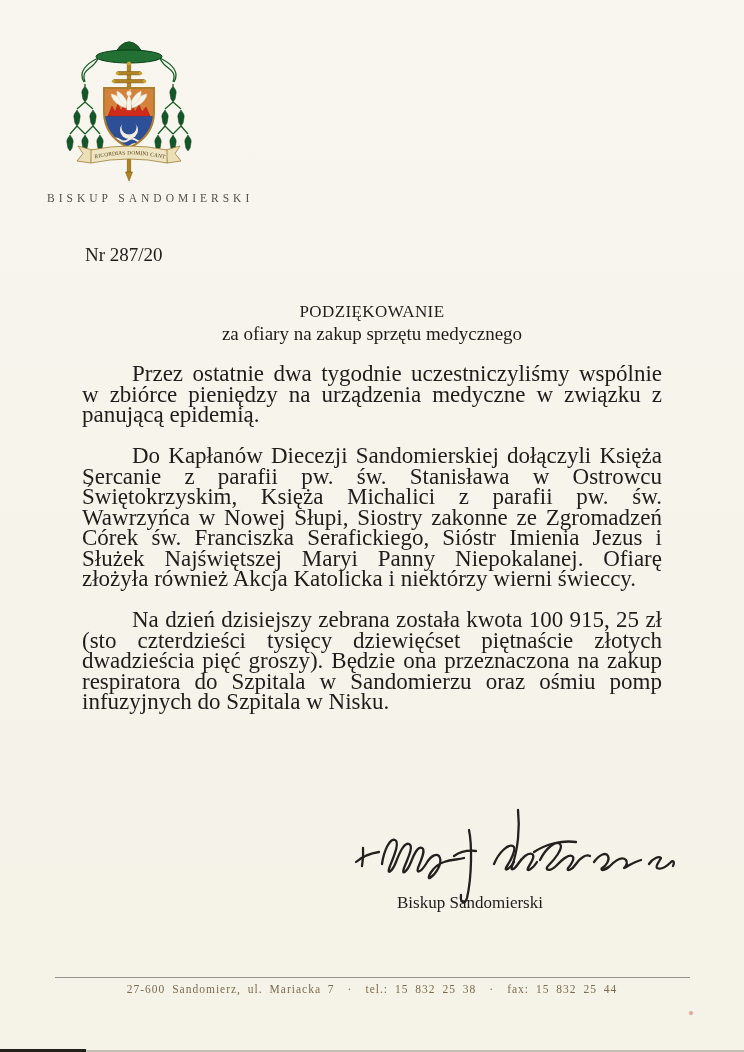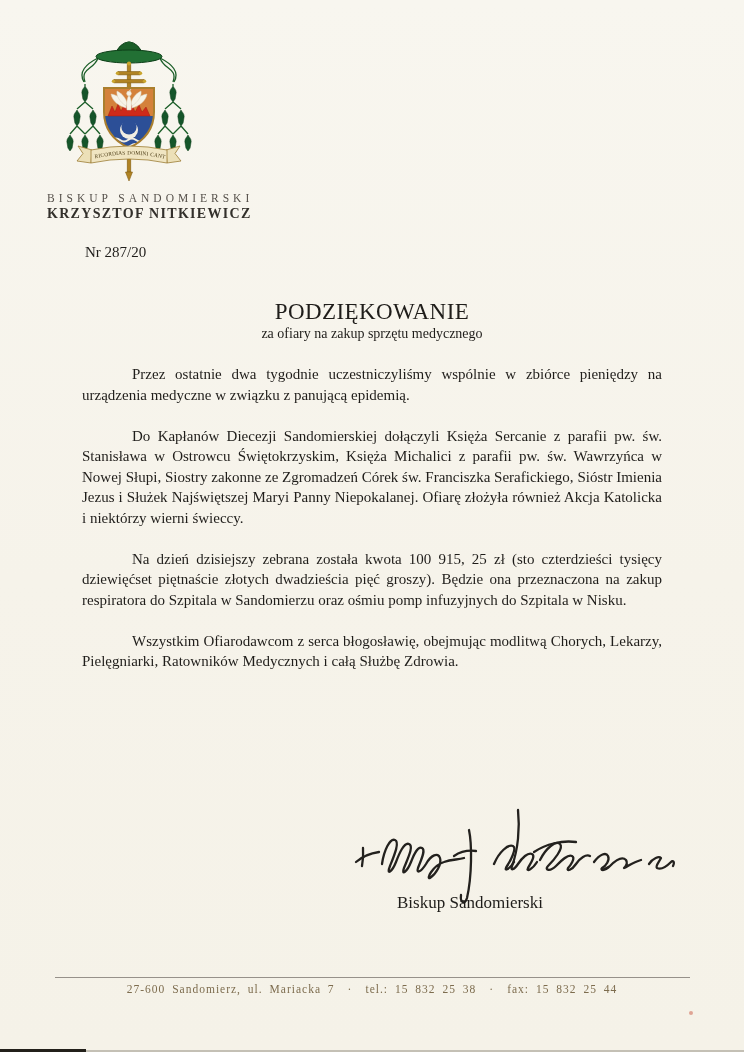--- a/index.html
+++ b/index.html
@@ -5,25 +5,25 @@
   html,body{margin:0;padding:0;background:#e9e6dd;}
   .page{
     position:relative;width:744px;height:1052px;overflow:hidden;
     background:linear-gradient(180deg,#f8f6ef 0%,#f6f3ea 55%,#f5f2e8 100%);
     font-family:"Liberation Serif",serif;color:#1f1d1a;
   }
   .crest{position:absolute;left:64px;top:40px;width:130px;height:150px;}
   .letterhead{position:absolute;left:47px;top:192px;}
   .lh-office{font-size:11.5px;letter-spacing:4px;color:#55504a;white-space:nowrap;}
   .lh-name{font-size:14px;font-weight:bold;letter-spacing:1.3px;color:#33302b;margin-top:2px;white-space:nowrap;}
-  .refnum{position:absolute;left:85px;top:244px;font-size:15px;}
+  .refnum{position:absolute;left:85px;top:244px;font-size:19px;}
   .heading{position:absolute;left:0;top:301px;width:744px;text-align:center;line-height:21.5px;}
-  .heading .title{font-size:23px;letter-spacing:0.4px;}
-  .heading .subtitle{font-size:14px;}
-  .body{position:absolute;left:82px;top:364px;width:580px;font-size:15px;line-height:20.5px;}
+  .heading .title{font-size:17px;letter-spacing:0.4px;}
+  .heading .subtitle{font-size:19px;}
+  .body{position:absolute;left:82px;top:364px;width:580px;font-size:23px;line-height:20.5px;}
   .body p{margin:0 0 20.5px 0;text-indent:50px;text-align:justify;}
   .body p.dateline{text-align:left;}
   .sig-svg{position:absolute;left:348px;top:800px;width:330px;height:105px;}
   .signer{position:absolute;left:350px;top:893px;width:240px;text-align:center;font-size:17px;}
   .footer-rule{position:absolute;left:55px;top:977px;width:635px;height:1px;background:#96918a;}
   .footer-text{
     position:absolute;left:0;top:983px;width:744px;text-align:center;
     font-size:11.5px;letter-spacing:1px;word-spacing:3px;color:#7d6c4e;white-space:nowrap;
   }
   .footer-text .dot{display:inline-block;margin:0 13px;}
@@ -121,35 +121,33 @@
       <path d="M102,110 L116,106 L111,113.5 L117,121 L103,123 Z" fill="#ece0b8" stroke="#9c7c34" stroke-width="0.8"></path>
       <path d="M27,110 Q65,102 103,110 L103,123 Q65,115 27,123 Z" fill="#f0e5c2" stroke="#9c7c34" stroke-width="0.8"></path>
       <text font-size="5.4" letter-spacing="0.2" fill="#4a3a14" font-family="Liberation Serif,serif">
         <textPath href="#mottoArc" startOffset="50%" text-anchor="middle">MISERICORDIAS DOMINI CANTABO</textPath>
       </text>
     </g>
   </svg>
 
   <div class="letterhead">
     <div class="lh-office">BISKUP SANDOMIERSKI</div>
-    <div class="lh-name">KRZYSZTOF NITKIEWICZ</div>
   </div>
 
   <div class="refnum">Nr 287/20</div>
 
   <div class="heading">
     <div class="title">PODZIĘKOWANIE</div>
     <div class="subtitle">za ofiary na zakup sprzętu medycznego</div>
   </div>
 
   <div class="body">
     <p>Przez ostatnie dwa tygodnie uczestniczyliśmy wspólnie w zbiórce pieniędzy na urządzenia medyczne w związku z panującą epidemią.</p>
     <p>Do Kapłanów Diecezji Sandomierskiej dołączyli Księża Sercanie z parafii pw. św. Stanisława w Ostrowcu Świętokrzyskim, Księża Michalici z parafii pw. św. Wawrzyńca w Nowej Słupi, Siostry zakonne ze Zgromadzeń Córek św. Franciszka Serafickiego, Sióstr Imienia Jezus i Służek Najświętszej Maryi Panny Niepokalanej. Ofiarę złożyła również Akcja Katolicka i niektórzy wierni świeccy.</p>
     <p>Na dzień dzisiejszy zebrana została kwota 100 915, 25 zł (sto czterdzieści tysięcy dziewięćset piętnaście złotych dwadzieścia pięć groszy). Będzie ona przeznaczona na zakup respiratora do Szpitala w Sandomierzu oraz ośmiu pomp infuzyjnych do Szpitala w Nisku.</p>
-    <p>Wszystkim Ofiarodawcom z serca błogosławię, obejmując modlitwą Chorych, Lekarzy, Pielęgniarki, Ratowników Medycznych i całą Służbę Zdrowia.</p>
   </div>
 
   <svg class="sig-svg" viewBox="0 0 330 105" xmlns="http://www.w3.org/2000/svg">
     <g fill="none" stroke="#23211e" stroke-width="2.3" stroke-linecap="round" stroke-linejoin="round">
       <path d="M8,62 C15,56 24,53 31,52"></path>
       <path d="M15,48 C15.5,55 15,61 14,66"></path>
       <path d="M34,64 C36,50 42,38 47,40 C52,42 46,56 42,66 C38,76 44,72 48,62 C51,54 56,42 61,44 C66,46 60,58 56,68 C53,76 59,72 63,62 C66,54 70,46 74,48 C78,50 73,60 70,68 C68,74 73,72 78,64 C83,55 90,52 92,58 C94,64 88,74 82,78 C78,80 84,66 96,62 C104,59 110,60 116,58"></path>
       <path d="M121,30 C124,44 124,76 119,98 C117,105 112,103 113,95"></path>
       <path d="M106,56 C112,52 120,50 128,51"></path>
       <path d="M146,64 C151,52 160,44 165,46 C169,48 163,60 159,66 C155,72 161,70 166,62"></path>

